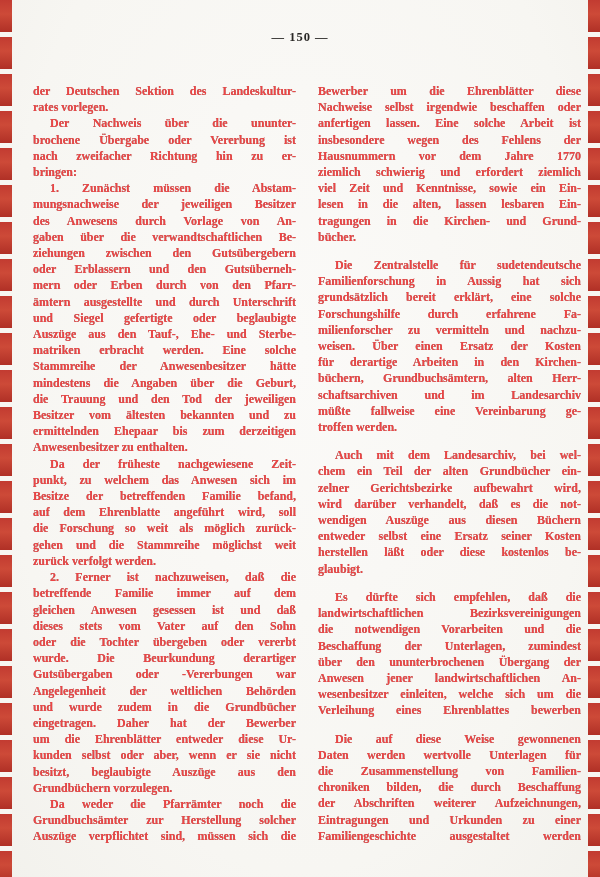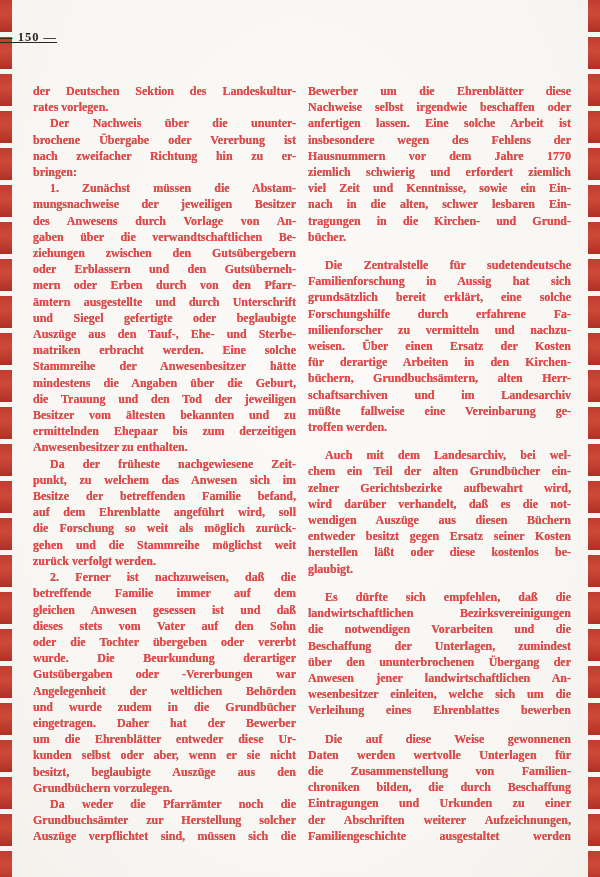--- a/index.html
+++ b/index.html
@@ -36,40 +36,39 @@
     );
   }
   .edge-strip.left  { left: 0; }
   .edge-strip.right { right: 0; }
 
   .page-number {
     position: absolute;
     top: 30px;
     left: 0;
     width: 100%;
-    text-align: left;
+    text-align: center;
     font-size: 12.5px;
     font-weight: 700;
     letter-spacing: 1px;
     color: #2a2826;
-    text-decoration: underline;
   }
 
   .text-column {
     position: absolute;
     top: 83px;
     width: 263px;
     font-size: 12px;
     font-weight: 700;
     line-height: 16.2px;
     color: #ef4444;
     text-shadow: 0 0 0.4px rgba(30, 26, 22, 0.55);
   }
   .text-column.left  { left: 33px; }
-  .text-column.right { left: 308px; }
+  .text-column.right { left: 318px; }
 
   .para { margin: 0; }
   .para.gap { margin-top: 12px; }
 
   .tline {
     text-align: justify;
     text-align-last: justify;
     white-space: normal;
   }
   .tline.lastline { text-align-last: left; }
@@ -149,21 +148,21 @@
 
 <div class="text-column right" id="col-right">
     <div class="para">
       <div class="tline">Bewerber um die Ehrenblätter diese</div>
       <div class="tline">Nachweise selbst irgendwie beschaffen oder</div>
       <div class="tline">anfertigen lassen. Eine solche Arbeit ist</div>
       <div class="tline">insbesondere wegen des Fehlens der</div>
       <div class="tline">Hausnummern vor dem Jahre 1770</div>
       <div class="tline">ziemlich schwierig und erfordert ziemlich</div>
       <div class="tline">viel Zeit und Kenntnisse, sowie ein Ein-</div>
-      <div class="tline">nach in die alten, schwer lesbaren Ein-</div>
+      <div class="tline">lesen in die alten, lassen lesbaren Ein-</div>
       <div class="tline">tragungen in die Kirchen- und Grund-</div>
       <div class="tline lastline">bücher.</div>
     </div>
     <div class="para gap">
       <div class="tline firstline">Die Zentralstelle für sudetendeutsche</div>
       <div class="tline">Familienforschung in Aussig hat sich</div>
       <div class="tline">grundsätzlich bereit erklärt, eine solche</div>
       <div class="tline">Forschungshilfe durch erfahrene Fa-</div>
       <div class="tline">milienforscher zu vermitteln und nachzu-</div>
       <div class="tline">weisen. Über einen Ersatz der Kosten</div>
@@ -172,36 +171,36 @@
       <div class="tline">schaftsarchiven und im Landesarchiv</div>
       <div class="tline">müßte fallweise eine Vereinbarung ge-</div>
       <div class="tline lastline">troffen werden.</div>
     </div>
     <div class="para gap">
       <div class="tline firstline">Auch mit dem Landesarchiv, bei wel-</div>
       <div class="tline">chem ein Teil der alten Grundbücher ein-</div>
       <div class="tline">zelner Gerichtsbezirke aufbewahrt wird,</div>
       <div class="tline">wird darüber verhandelt, daß es die not-</div>
       <div class="tline">wendigen Auszüge aus diesen Büchern</div>
-      <div class="tline">entweder besitzt gegen Ersatz seiner Kosten</div>
+      <div class="tline">entweder selbst eine Ersatz seiner Kosten</div>
       <div class="tline">herstellen läßt oder diese kostenlos be-</div>
       <div class="tline lastline">glaubigt.</div>
     </div>
     <div class="para gap">
       <div class="tline firstline">Es dürfte sich empfehlen, daß die</div>
       <div class="tline">landwirtschaftlichen Bezirksvereinigungen</div>
       <div class="tline">die notwendigen Vorarbeiten und die</div>
       <div class="tline">Beschaffung der Unterlagen, zumindest</div>
       <div class="tline">über den ununterbrochenen Übergang der</div>
       <div class="tline">Anwesen jener landwirtschaftlichen An-</div>
       <div class="tline">wesenbesitzer einleiten, welche sich um die</div>
       <div class="tline">Verleihung eines Ehrenblattes bewerben</div>
     </div>
     <div class="para gap">
       <div class="tline firstline">Die auf diese Weise gewonnenen</div>
       <div class="tline">Daten werden wertvolle Unterlagen für</div>
       <div class="tline">die Zusammenstellung von Familien-</div>
       <div class="tline">chroniken bilden, die durch Beschaffung</div>
+      <div class="tline">der Abschriften weiterer Aufzeichnungen,</div>
       <div class="tline">Eintragungen und Urkunden zu einer</div>
-      <div class="tline">der Abschriften weiterer Aufzeichnungen,</div>
       <div class="tline">Familiengeschichte ausgestaltet werden</div>
     </div>
   </div>
 
 </body></html>

